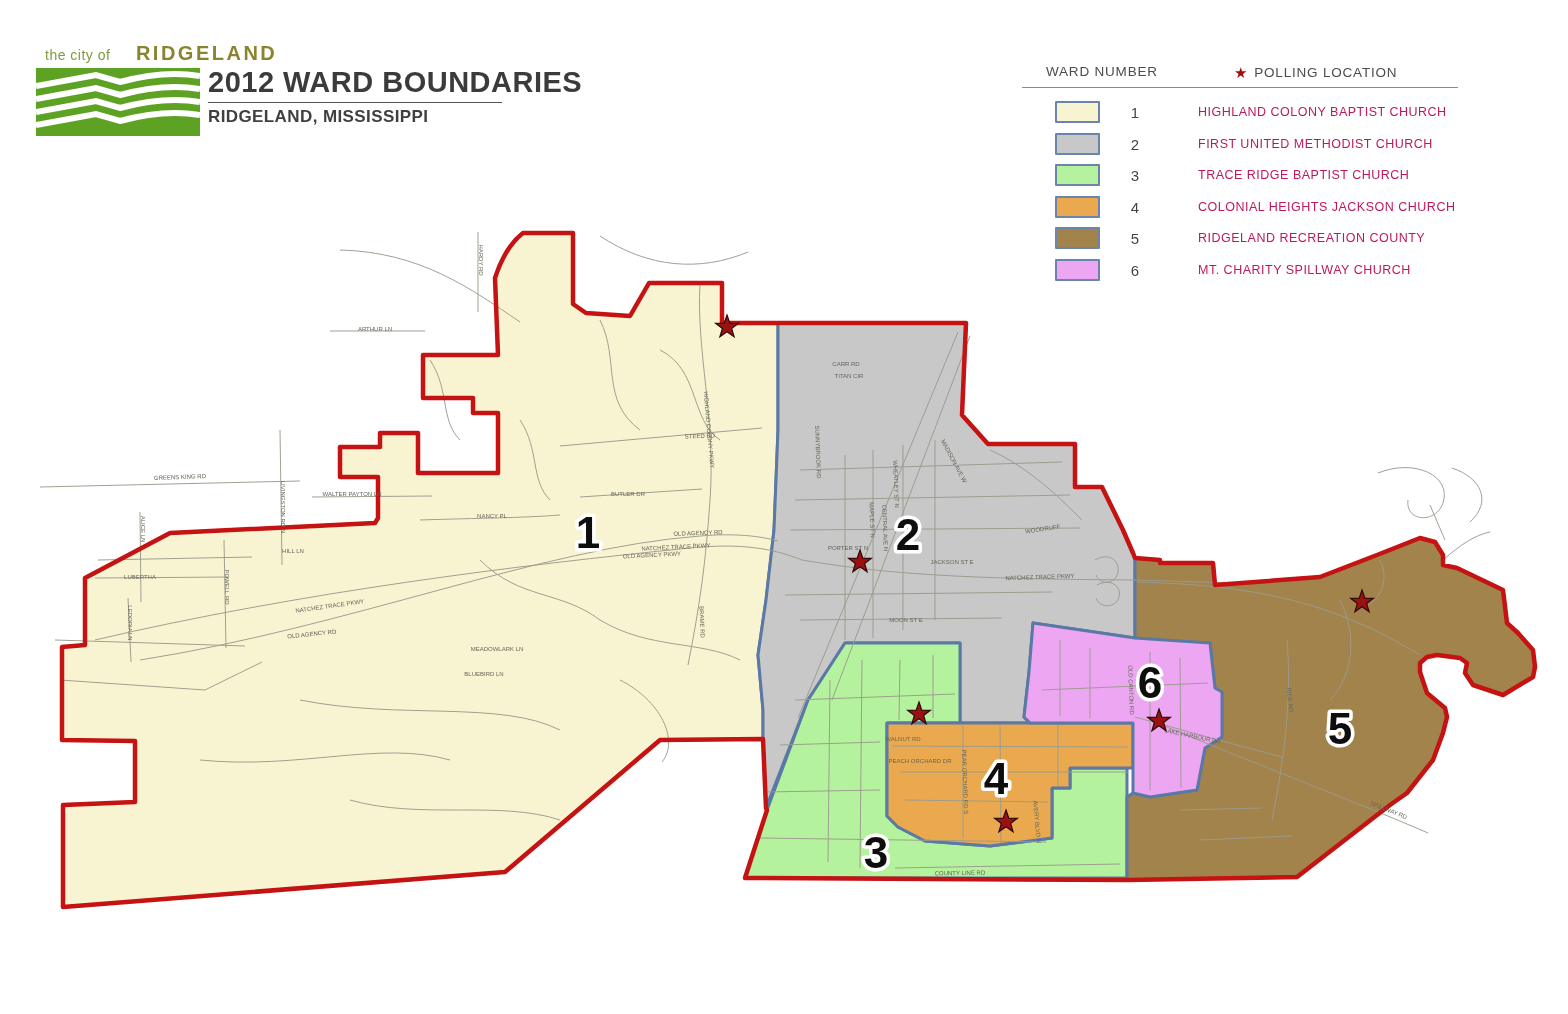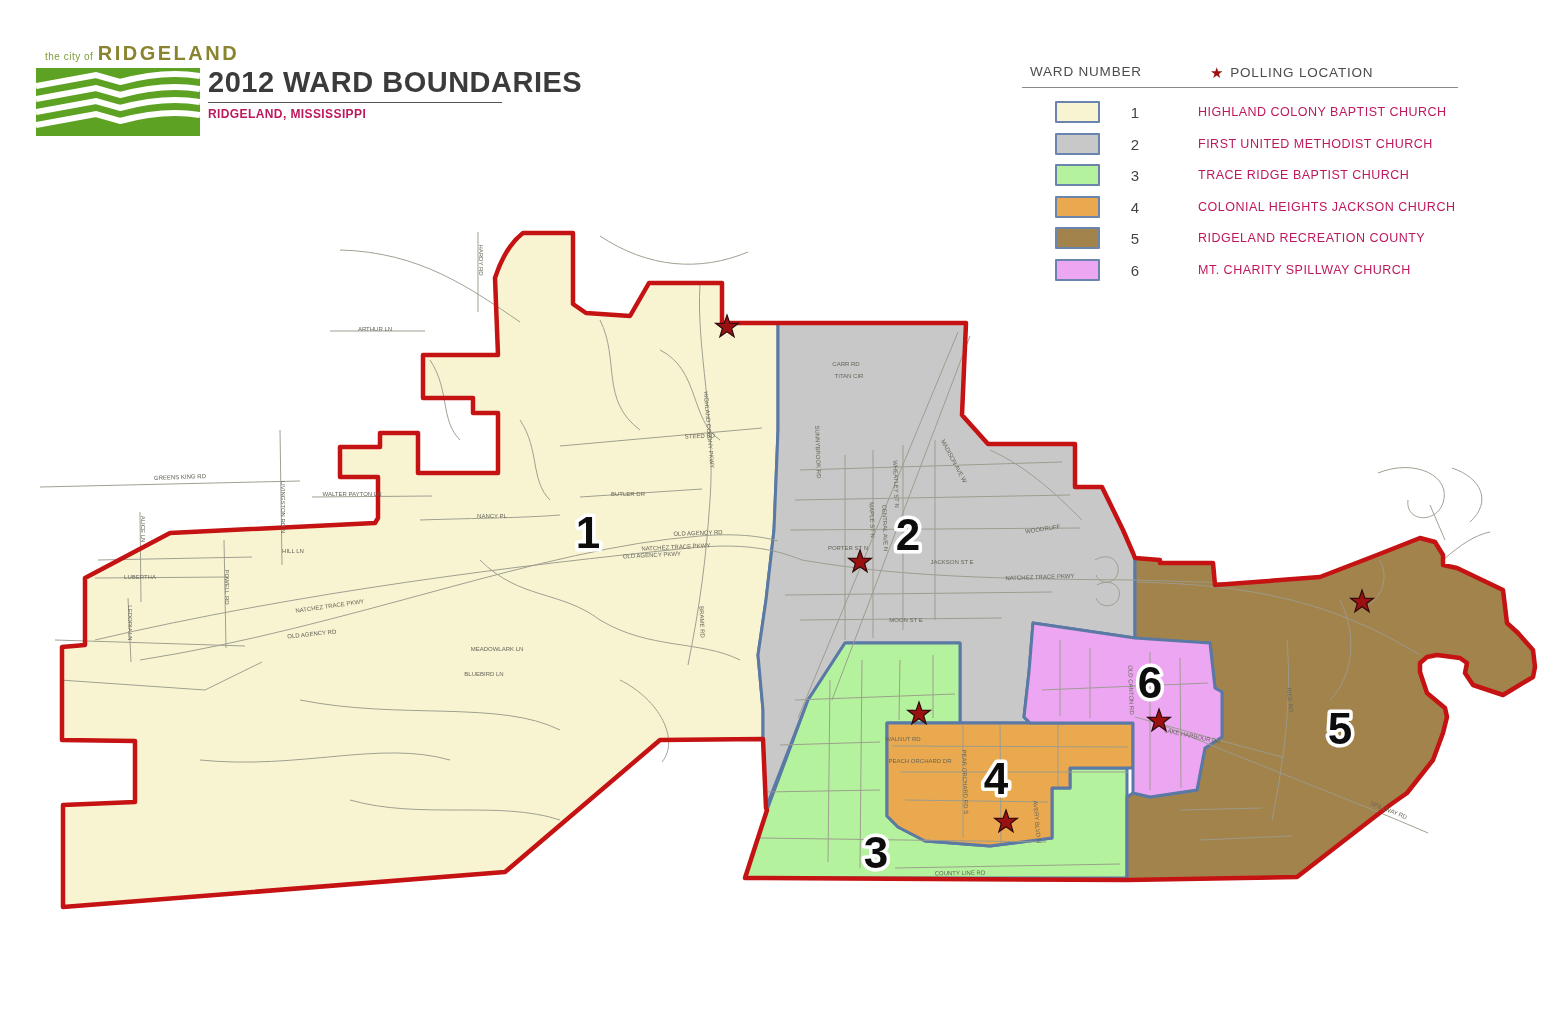--- a/index.html
+++ b/index.html
@@ -4,33 +4,33 @@
 <style>
   html,body{margin:0;padding:0;background:#ffffff;}
   .stage{position:relative;width:1568px;height:1014px;background:#ffffff;overflow:hidden;
          font-family:"Liberation Sans", sans-serif;}
   #map-svg{position:absolute;left:0;top:0;width:1568px;height:1014px;}
 
   
   .header{position:absolute;left:0;top:0;width:700px;height:160px;}
   .logo-block{position:absolute;left:36px;top:40px;width:200px;}
   .logo-top{position:absolute;left:9px;top:2px;white-space:nowrap;}
-  .logo-small{font-size:10px;color:#7d9c3b;letter-spacing:.5px;}
-  .logo-brand{font-size:20px;color:#8a8430;letter-spacing:2.5px;font-weight:bold;}
+  .logo-small{font-size:14px;color:#7d9c3b;letter-spacing:.5px;}
+  .logo-brand{font-size:20px;color:#8a8430;letter-spacing:2.5px;font-weight:bold;margin-left:21px;}
   .logo-box{position:absolute;left:0;top:28px;width:164px;height:68px;}
   .title-block{position:absolute;left:208px;top:66px;width:480px;}
   .page-title{margin:0;font-size:29px;font-weight:bold;color:#3b3b3b;letter-spacing:.5px;white-space:nowrap;}
   .title-rule{width:294px;height:0;border-top:1.5px solid #555;margin-top:3px;}
-  .page-subtitle{margin:4px 0 0 0;font-size:12px;font-weight:bold;color:#be185d;letter-spacing:.4px;white-space:nowrap;}
+  .page-subtitle{margin:4px 0 0 0;font-size:17px;font-weight:bold;color:#404040;letter-spacing:.4px;white-space:nowrap;}
 
   
   .legend{position:absolute;left:1022px;top:58px;width:436px;}
   .legend-head{position:relative;height:22px;font-size:13.5px;color:#4c4c4c;letter-spacing:.8px;}
-  .legend-head .wardnum{position:absolute;left:8px;top:6px;}
-  .legend-head .poll{position:absolute;left:188px;top:6px;white-space:nowrap;}
+  .legend-head .wardnum{position:absolute;left:24px;top:6px;}
+  .legend-head .poll{position:absolute;left:212px;top:6px;white-space:nowrap;}
   .star-glyph{color:#9b1111;font-size:15px;vertical-align:-1px;margin-right:6px;}
   .legend-rule{border-top:1.2px solid #8a8a8a;margin-top:7px;}
   .legend-rows{margin-top:13px;}
   .legend-row{position:relative;height:23px;margin-bottom:8.6px;}
   .legend-swatch{position:absolute;left:33px;top:0;width:41px;height:18px;border:2.5px solid #6b84ad;border-radius:1px;}
   .legend-num{position:absolute;left:96px;top:3px;width:34px;text-align:center;font-size:15px;color:#444;}
   .legend-loc{position:absolute;left:176px;top:4px;font-size:12.5px;color:#be185d;letter-spacing:.5px;white-space:nowrap;}
 
   
   .street-label{font-family:"Liberation Sans", sans-serif;font-size:6px;fill:#66665a;text-anchor:middle;}

